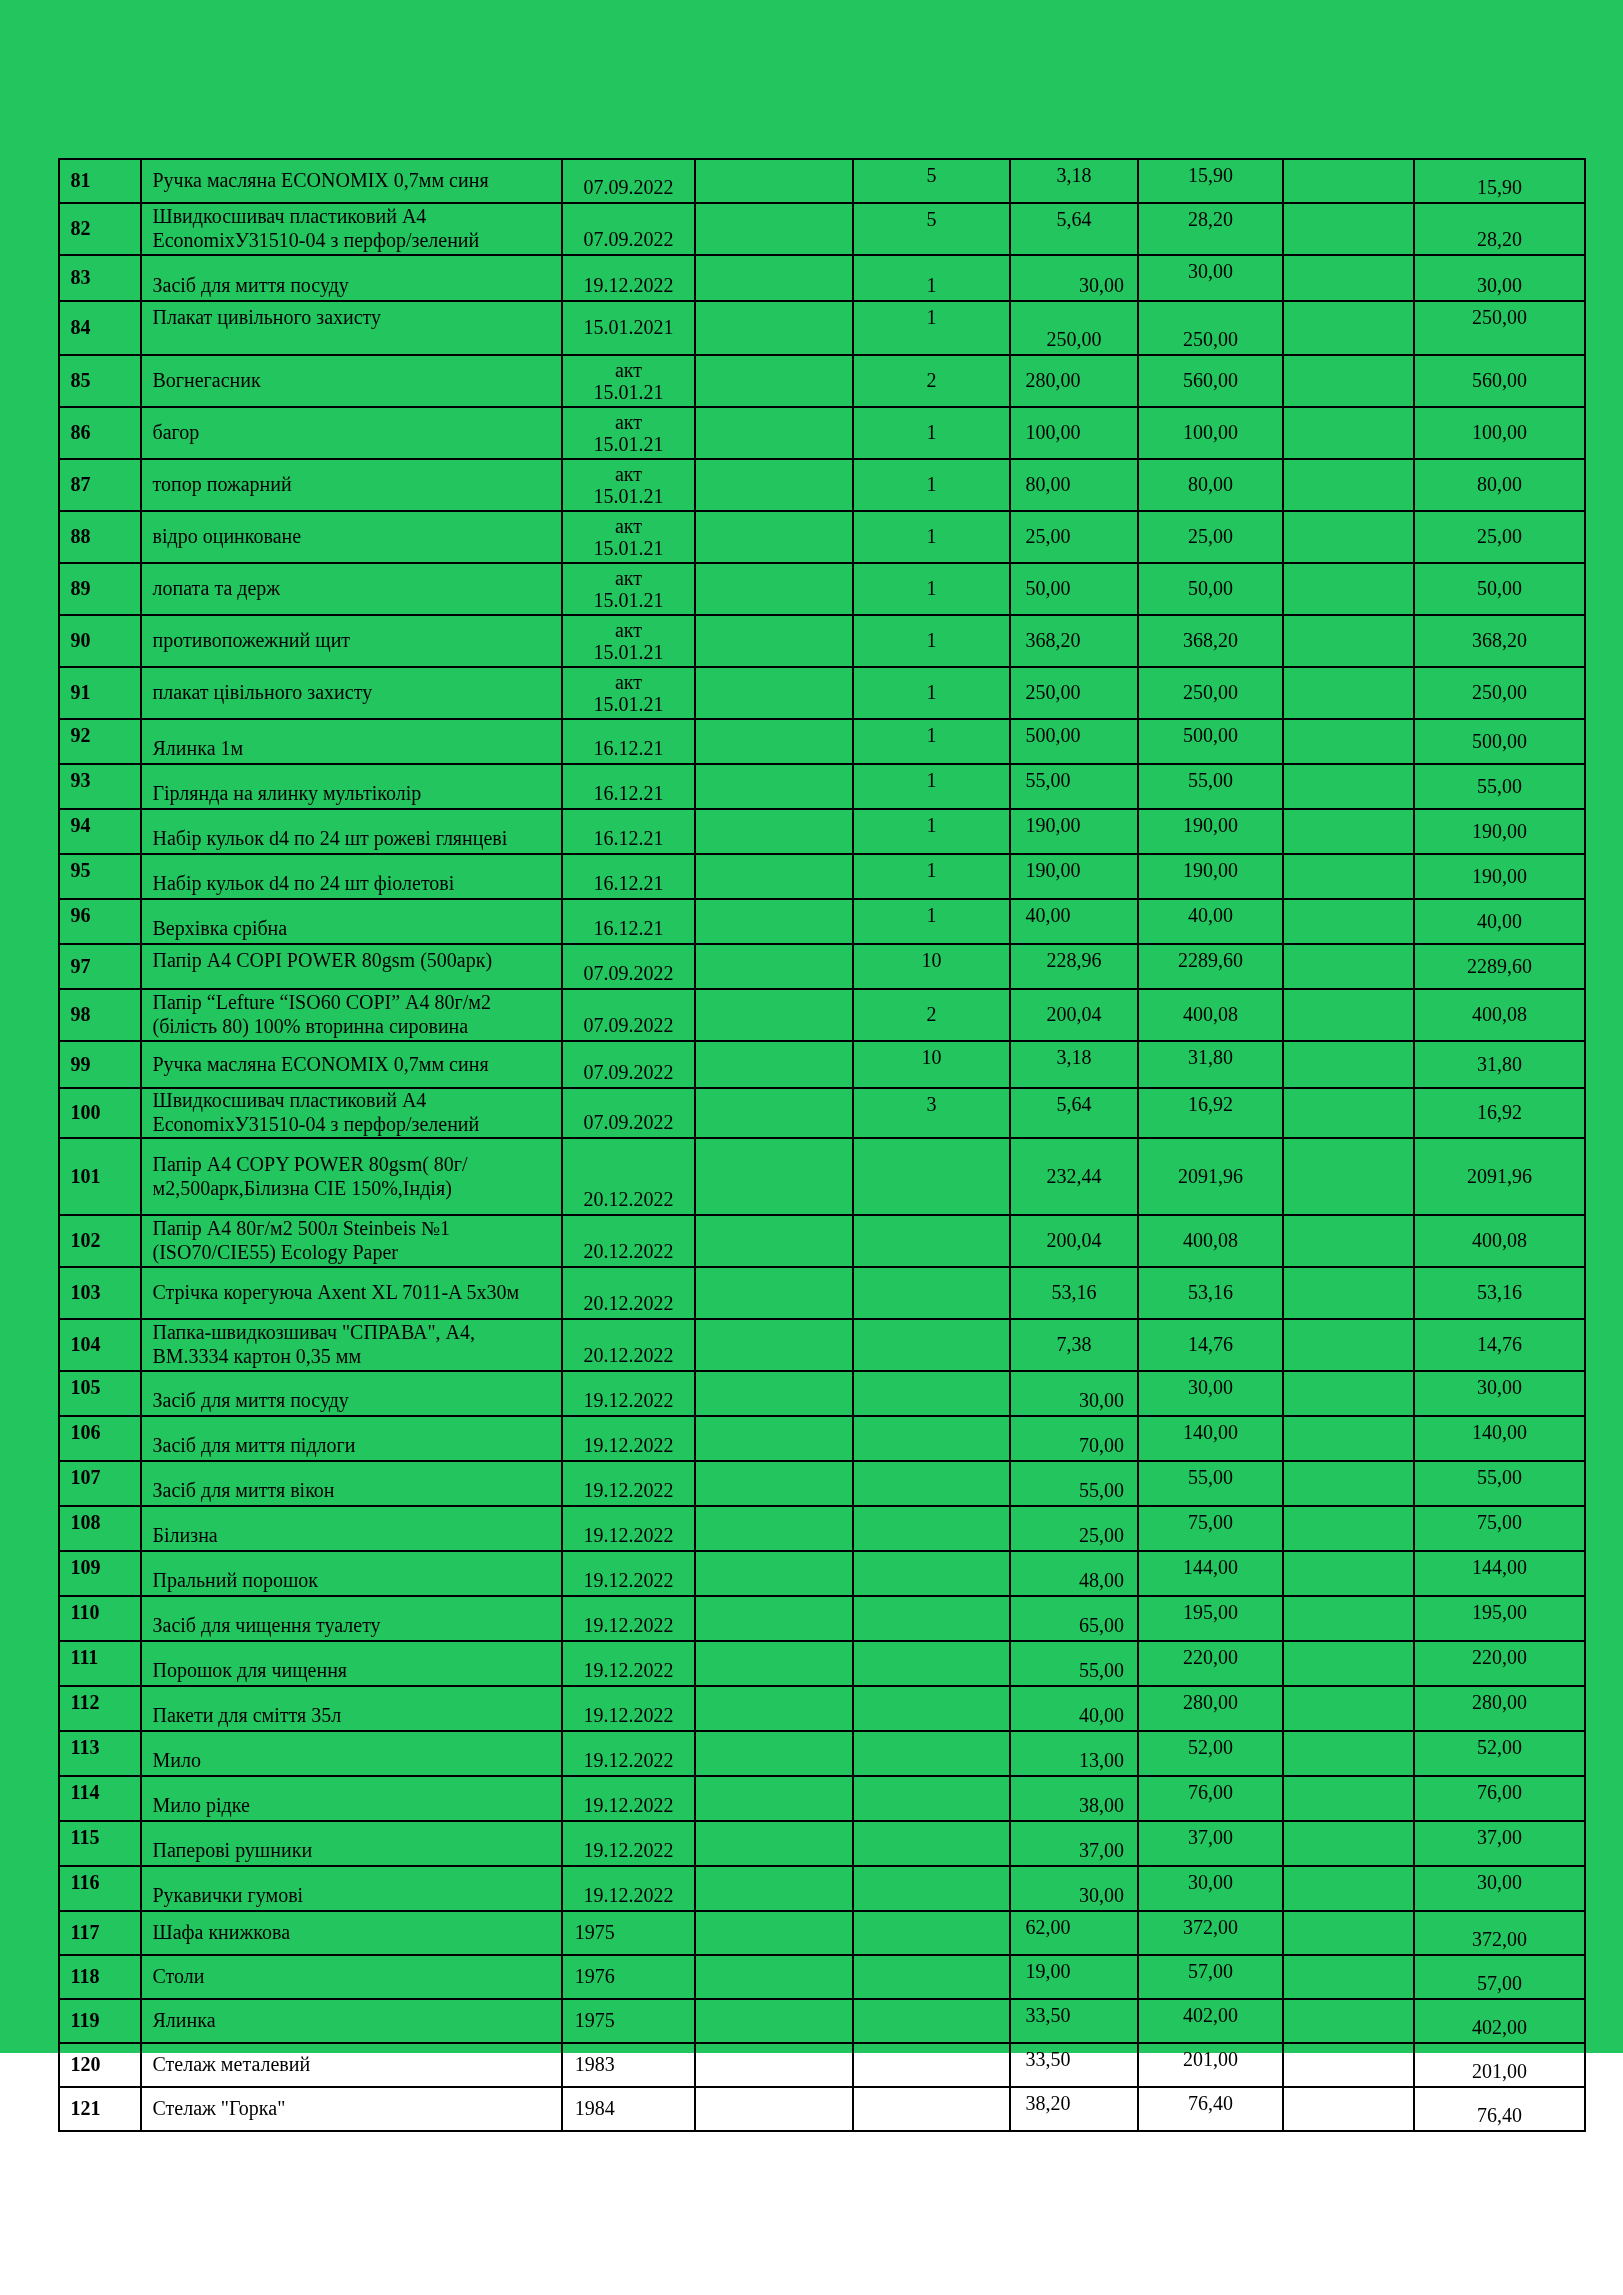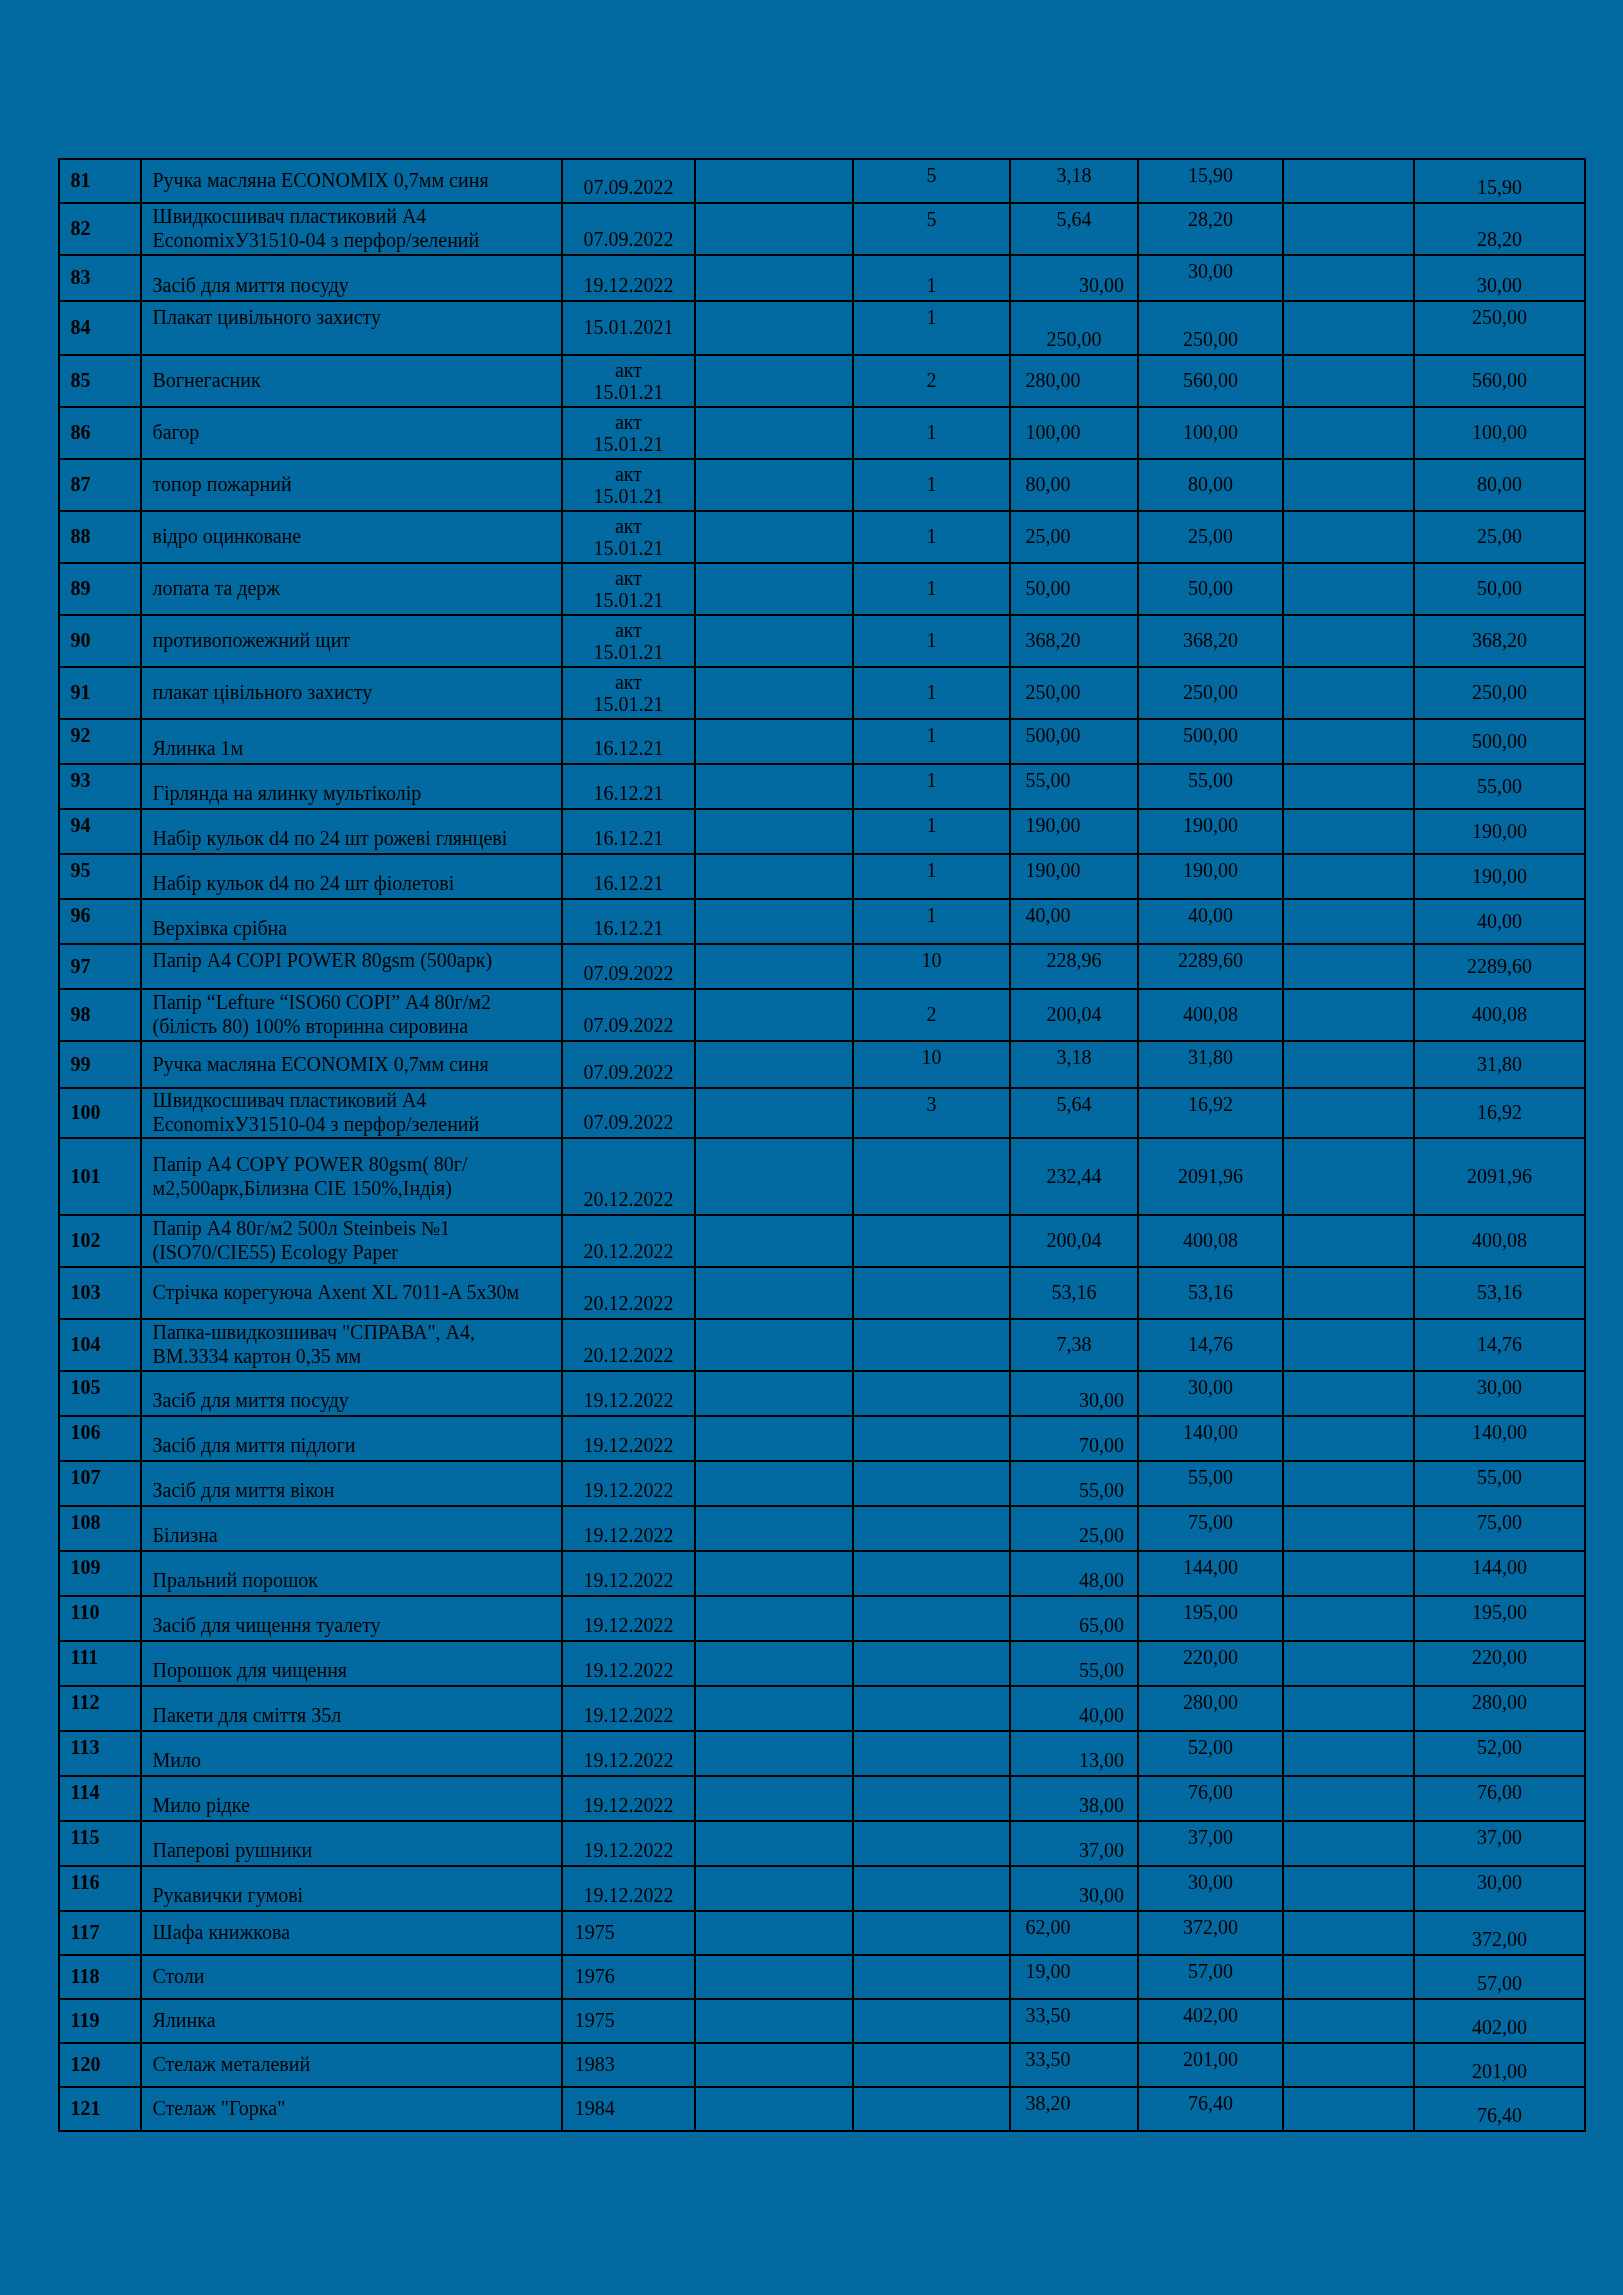--- a/index.html
+++ b/index.html
@@ -1,17 +1,17 @@
 <!DOCTYPE html>
 <html style="font-size:10.5px"><head>
 <meta charset="utf-8">
 <style>
   html, body { margin: 0; padding: 0; background: #ffffff; }
   body { width: 1623px; height: 2295px; position: relative; font-family: "Liberation Serif", serif; color: #000; }
-  .page { position: absolute; left: 0; top: 0; width: 1623px; height: 2295px; background: #0369a1; }
+  .page { position: absolute; left: 0; top: 0; width: 1623px; height: 2053px; background: #22c55e; }
   table.inv {
     position: absolute; left: 58px; top: 158px;
     width: 1525px; border-collapse: collapse; table-layout: fixed;
     font-family: "Liberation Serif", serif; font-size: 20px; line-height: 23.6px;
   }
   table.inv td {
     border: 2px solid #000; padding: 0 10.5px; vertical-align: middle; overflow: hidden;
   }
   td.num { font-weight: bold; text-align: left; padding-left: 11.8px; }
   td.name { text-align: left; padding-left: 14.4px; }

